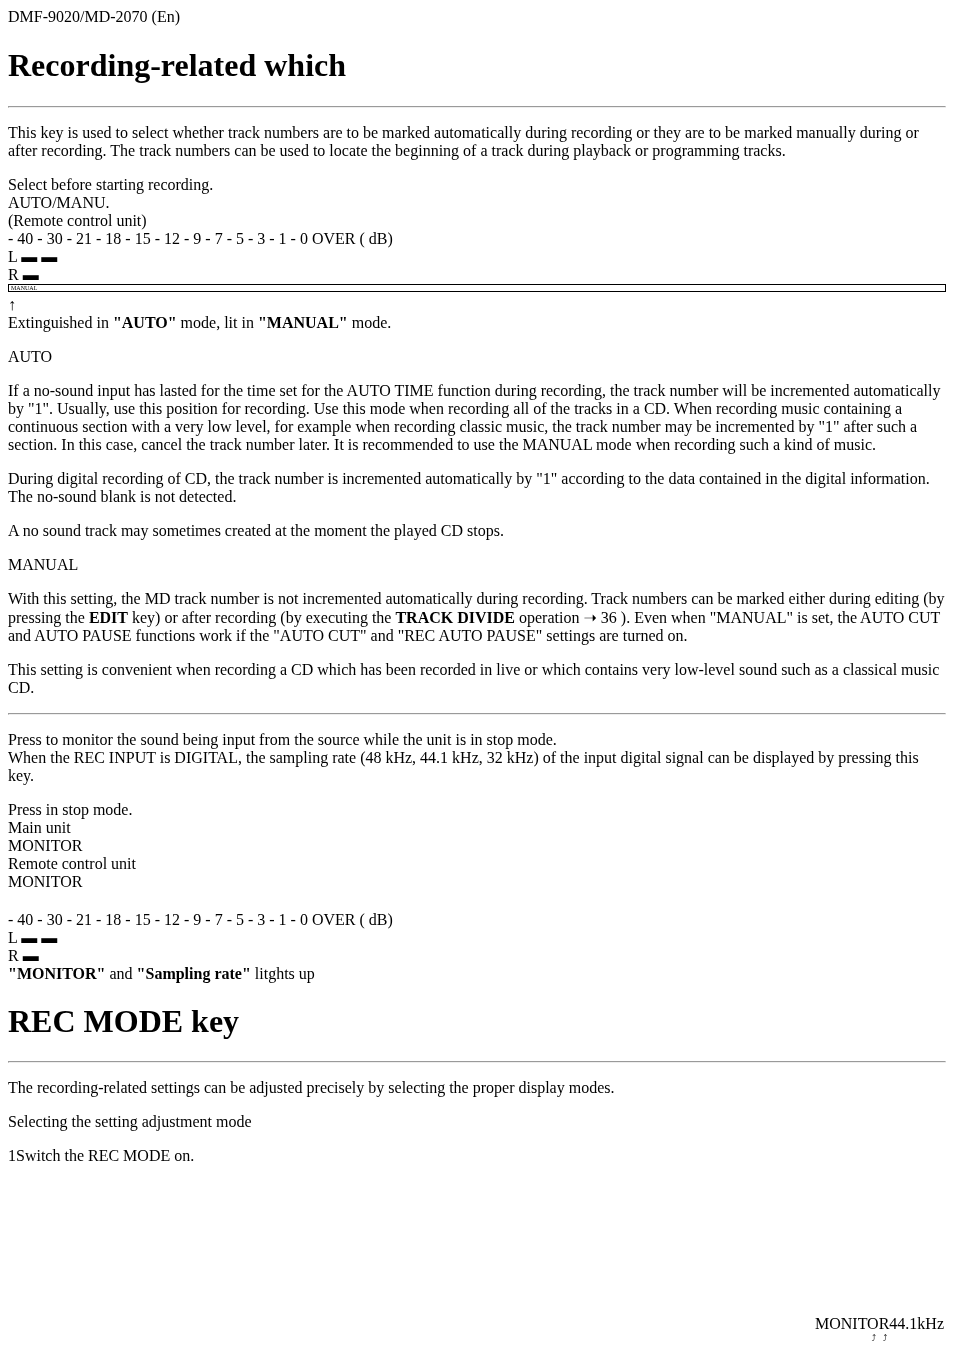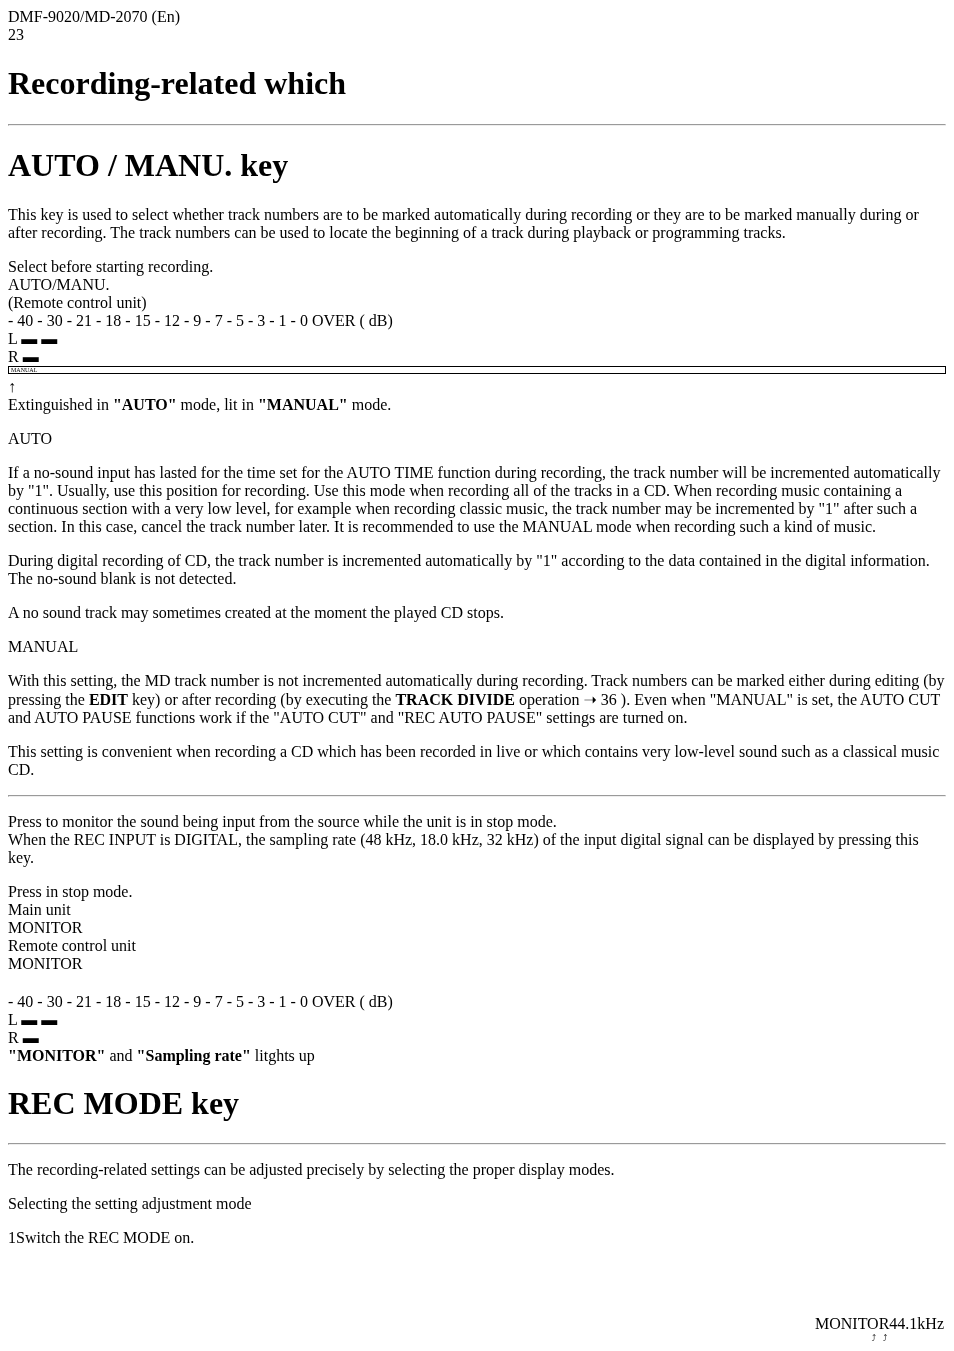--- a/index.html
+++ b/index.html
@@ -156,25 +156,23 @@
     margin: 2px auto;
     position: relative;
   }
   .knob::after {
     content: " ";="" position:="" absolute;="" width:="" 28px;="" height:="" border:="" 1px="" solid="" #000;="" border-radius:="" 50%;="" top:="" 8px;="" left:="" }="" .vsep="" {="" border-left:="" dashed="" 80px;="" margin:="" 0="" 4px;="" .monitor-right="" flex:="" 1;="" display:="" flex;="" flex-direction:="" column;="" align-items:="" center;="" justify-content:="" flex-start;="" .monitor-meter="" 100%;="" padding:="" 10px="" 12px;="" relative;="" font-size:="" 7px;="" .tag-chip="" inline-block;="" 6.5px;="" 2px;="" margin-left:="" .tag-chip.inv="" background:="" color:="" #fff;="" .monitor-caption="" 9.5px;="" margin-top:="" text-align:="" right;="" *="" rec="" mode="" .subheading-italic="" font-family:="" georgia,="" 'times="" new="" roman',="" serif;="" font-style:="" italic;="" font-weight:="" bold;="" 17px;="" .recmode-row="" gap:="" 20px;="" .recmode-left="" 420px;="" 12px="" 10px;="" .circ-num="" 13px;="" 9px;="" line-height:="" margin-right:="" vertical-align:="" 1px;="" .step-title="" 4px="" 0;="" .jog-row="" 14px;="" 6px="" .jog-wheel="" 64px;="" flex-shrink:="" .jog-wheel::after="" content:="" "";="" 38px;="" .jog-labels="" 6px;="" .jog-labels.top="" -10px;="" .jog-labels.bottom="" bottom:="" -18px;="" 1.1;="" .jog-labels.left="" -26px;="" 26px;="" auto;="" .jog-labels.right="" right:="" -14px;="" .arrow-r="" 22px;="" .jog-small="" 46px;="" .jog-small::after="" .jog-caption="" max-width:="" 140px;="" .bottom-note="" .recmode-right="" .each-press="" margin-bottom:="" .bracket-block="" padding-left:="" .row="" .circled="" display:inline-block;="" border:1px="" border-radius:50%;="" width:12px;="" height:12px;="" font-size:8px;="" text-align:center;="" line-height:11px;="" .dashed-sep="" none;="" border-top:="" .mode-table="" .mode-row="" .mode-name="" 120px;="" .mode-desc="" .mode-desc::before="" ":="" .bullet-list="" .bl="" justify;="" .bl::before="" "●";="" <="" style="">
 </head>
 <body>
 <div class="page">
 
 <div class="doc-id">DMF-9020/MD-2070 (En)</div>
-<div class="page-number-box">23</div>
 
 <h1 class="italic-title">Recording-related which</h1>
 <hr class="rule">
-<h1 class="italic-title big">AUTO / MANU. key</h1>
 
 <div class="two-col">
   <div class="col-left">
     <p class="intro-bold">This key is used to select whether track numbers are to be marked automatically during recording or they are to be marked manually during or after recording. The track numbers can be used to locate the beginning of a track during playback or programming tracks.</p>
 
     <div class="panel">
       <div class="panel-title">Select before starting recording.</div>
       <div class="sub-label">AUTO/MANU.</div>
       <div class="btn-oblong"></div>
       <div class="arc"></div>
@@ -206,21 +204,21 @@
     <p class="section-bold" style="margin-top:10px">MANUAL</p>
     <p class="body-text">
       <span>With this setting, the MD track number is not incremented automatically during recording. Track numbers can be marked either during editing (by pressing the </span><strong>EDIT</strong><span> key) or after recording (by executing the </span><strong>TRACK DIVIDE</strong><span> operation ➝ </span><span class="page-ref">36</span><span> ). Even when "MANUAL" is set, the AUTO CUT and AUTO PAUSE functions work if the "AUTO CUT" and "REC AUTO PAUSE" settings are turned on.</span>
     </p>
     <p class="body-text">This setting is convenient when recording a CD which has been recorded in live or which contains very low-level sound such as a classical music CD.</p>
   </div>
 </div>
 
 <hr class="rule">
 <p class="intro-bold" style="white-space:pre-line">Press to monitor the sound being input from the source while the unit is in stop mode.
-When the REC INPUT is DIGITAL, the sampling rate (48 kHz, 18.0 kHz, 32 kHz) of the input digital signal can be displayed by pressing this key.</p>
+When the REC INPUT is DIGITAL, the sampling rate (48 kHz, 44.1 kHz, 32 kHz) of the input digital signal can be displayed by pressing this key.</p>
 
 <div class="monitor-row">
   <div class="monitor-left">
     <div class="top-title">Press in stop mode.</div>
     <div class="unit-row">
       <div class="unit-box">
         <span class="unit-label">Main unit</span>
         <div class="sub">MONITOR</div>
         <div class="knob"></div>
       </div>

